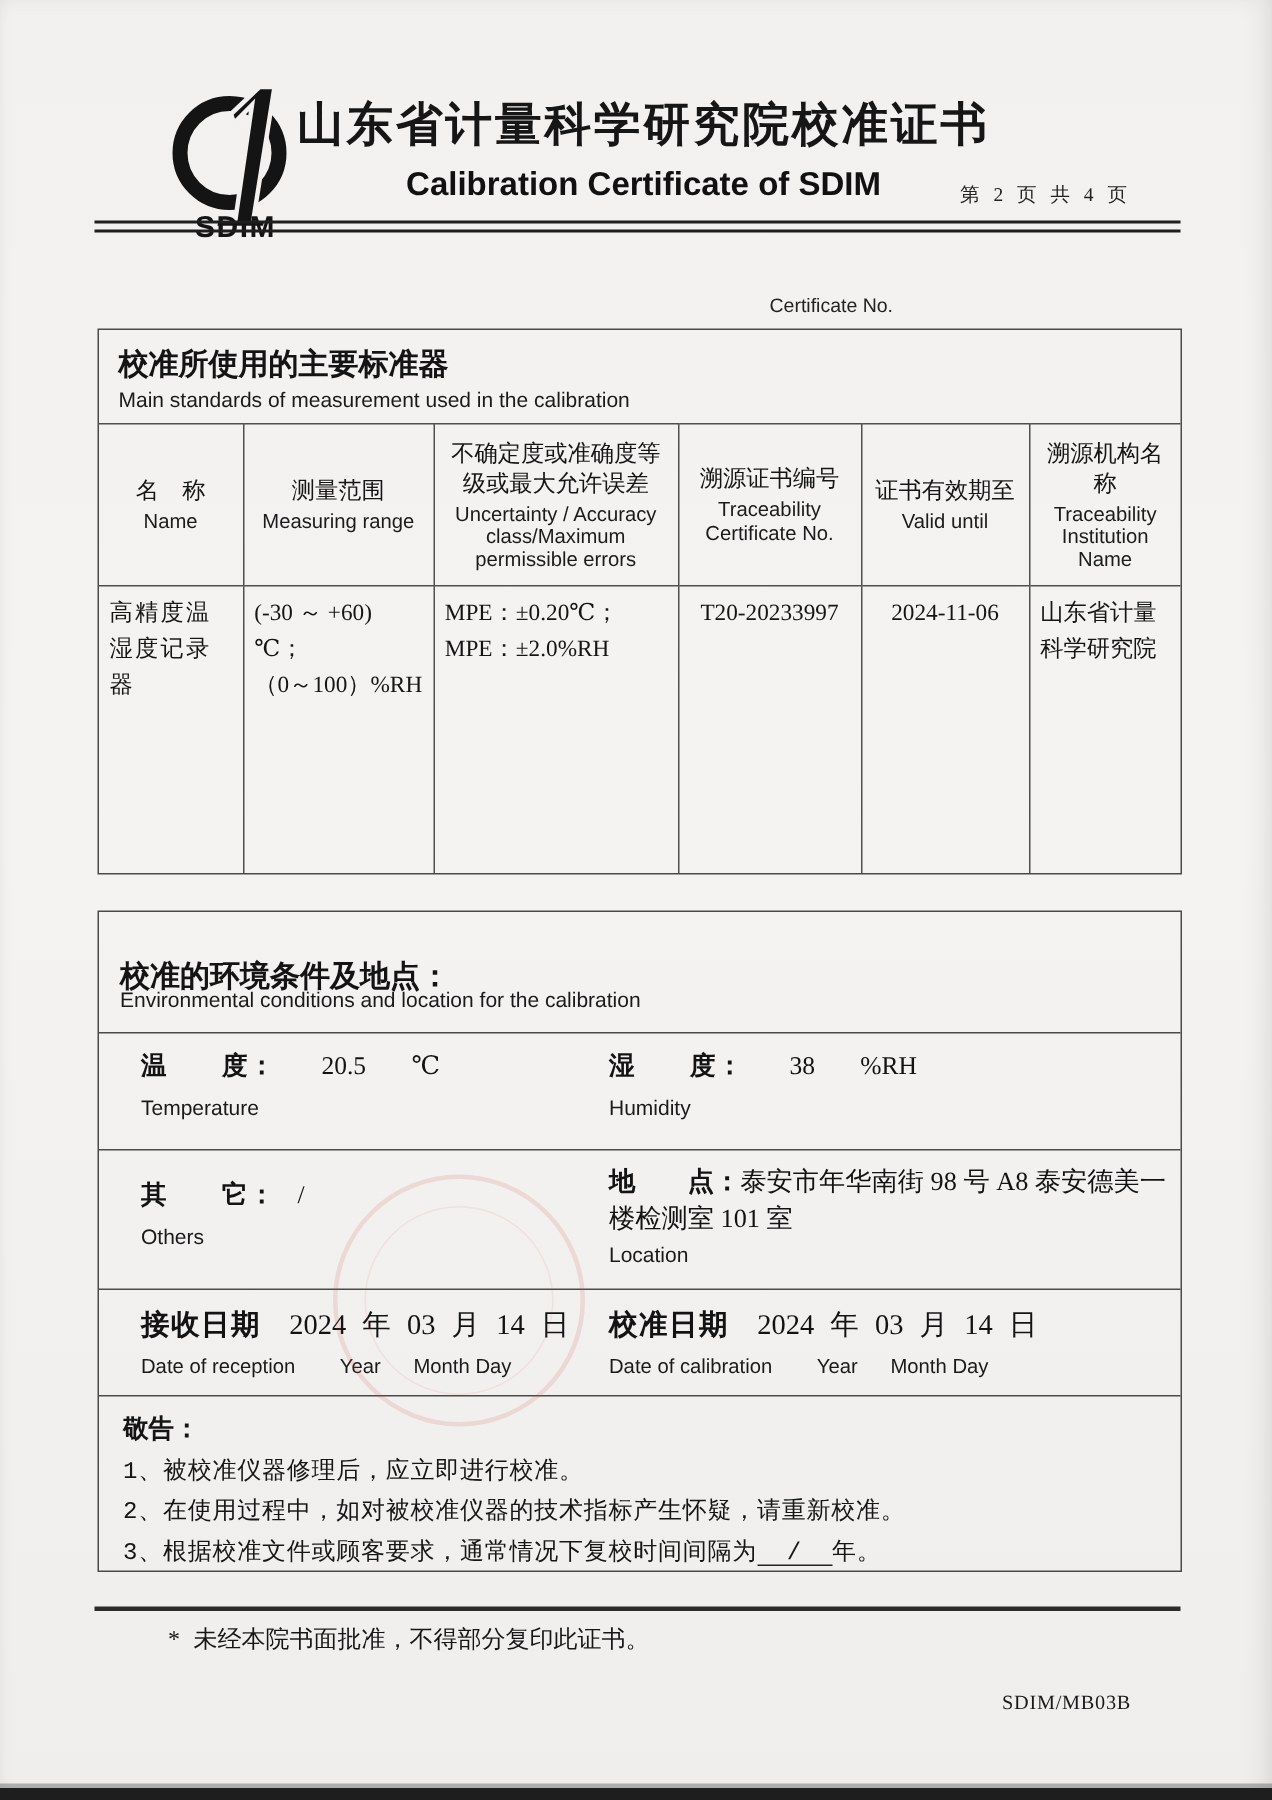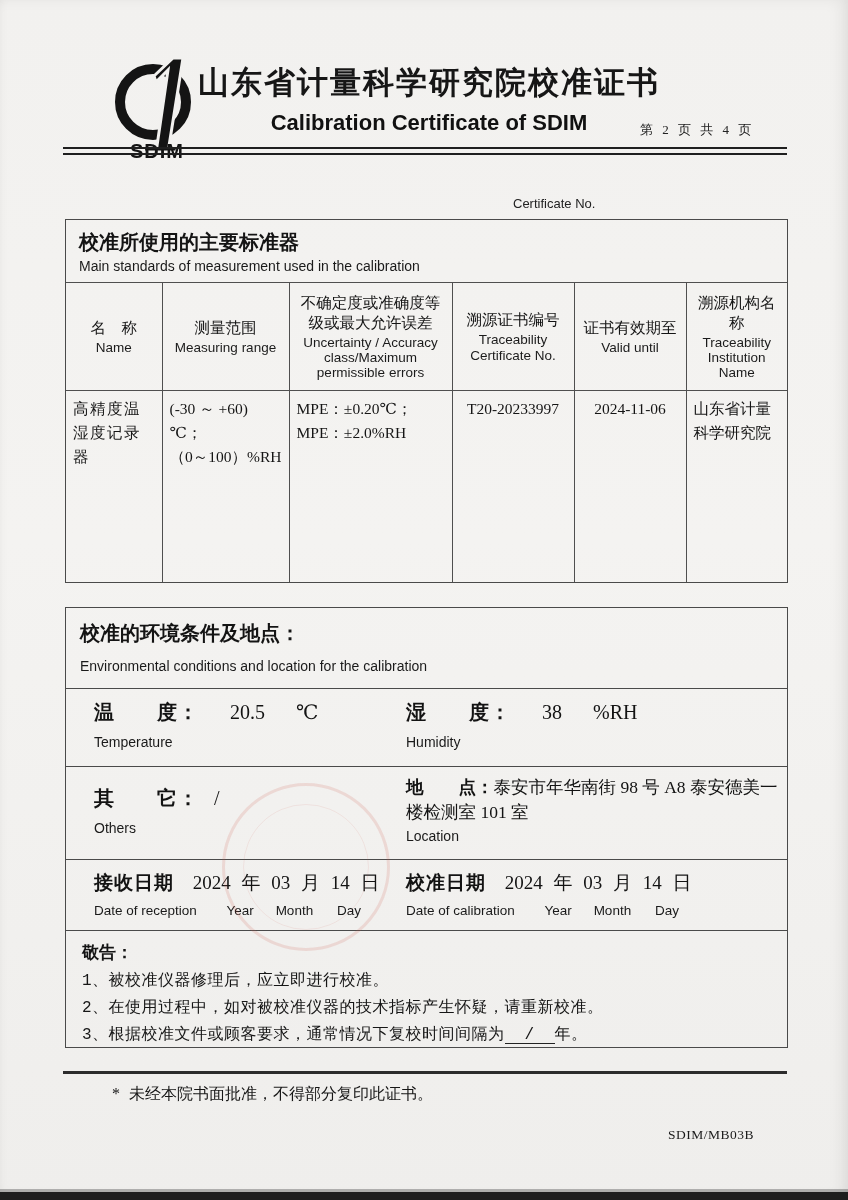--- a/index.html
+++ b/index.html
@@ -36,35 +36,35 @@
   table.std tr.data td{vertical-align:top;font-size:15.5px;line-height:1.55;color:#151515;}
   table.std td.c{text-align:center;}
   table.std tr.hdr th:first-child{border-left:none;} table.std tr.hdr th:last-child{border-right:none;}
   table.std tr.data td{border-bottom:none;} table.std tr.data td:first-child{border-left:none;} table.std tr.data td:last-child{border-right:none;}
   .ls1{letter-spacing:1.5px;}
 
   
   .boxB{left:65px;top:607px;width:721px;height:439px;border:1px solid #4a4a4a;}
   .rowB{position:relative;border-bottom:1px solid #4a4a4a;}
   .r1{height:80px;} .r2{height:77px;} .r3{height:92px;} .r4{height:70px;} .r5{height:117px;border-bottom:none;}
-  .env-title-zh{position:absolute;left:14px;top:12px;font-size:20px;font-weight:bold;font-family:"Liberation Sans","DejaVu Sans",sans-serif;color:#141414;}
+  .env-title-zh{position:absolute;left:14px;top:29px;font-size:20px;font-weight:bold;font-family:"Liberation Sans","DejaVu Sans",sans-serif;color:#141414;}
   .env-title-en{position:absolute;left:14px;top:50px;font-size:14px;font-family:"Liberation Sans","DejaVu Sans",sans-serif;color:#1a1a1a;}
   .grp{position:absolute;top:10px;}
   .gl{left:28px;} .gr{left:340px;}
-  .kvline{font-size:20px;color:#131313;}
+  .kvline{font-size:17px;color:#131313;}
   .kvline .klabel{font-weight:bold;letter-spacing:1px;}
   .kvline .val{margin-left:26px;} .kvline .unit{margin-left:26px;}
   .sub-en{font-size:14px;margin-top:8px;color:#1a1a1a;}
   .loc-par{width:372px;font-size:17.5px;line-height:1.4;color:#131313;}
   .loc-par .klabel{font-weight:bold;}
   .date-line{font-size:19px;color:#131313;white-space:nowrap;}
   .date-line .dlabel{font-weight:bold;font-family:"Liberation Sans","DejaVu Sans",sans-serif;letter-spacing:1px;}
   .date-line .dv{margin-left:14px;} .date-line .du{margin-left:6px;}
   .date-sub{font-size:13.5px;margin-top:7px;color:#1a1a1a;}
-  .date-sub .sp1{margin-left:26px;} .date-sub .sp2{margin-left:18px;} .date-sub .sp3{margin-left:20px;}
+  .date-sub .sp1{margin-left:26px;} .date-sub .sp2{margin-left:18px;} .date-sub .sp3{}
   .notice{padding:10px 16px;font-family:Liberation Mono, monospace;}
   .notice .nt{font-size:17px;font-weight:bold;color:#141414;}
   .notice .ni{font-size:16px;margin-top:6px;color:#161616;letter-spacing:0.5px;}
   .blank{display:inline-block;min-width:50px;text-align:center;border-bottom:1px solid #222;line-height:1;}
 
   
   .bottom-rule{left:63px;top:1071px;width:724px;height:2.5px;background:#2c2c2c;}
   .f-notes{left:112px;top:1081px;font-size:16px;line-height:26px;color:#161616;}
   .f-notes .star{margin-right:9px;}
   .form-code{left:668px;top:1127px;font-size:13.5px;letter-spacing:0.5px;color:#1a1a1a;}

